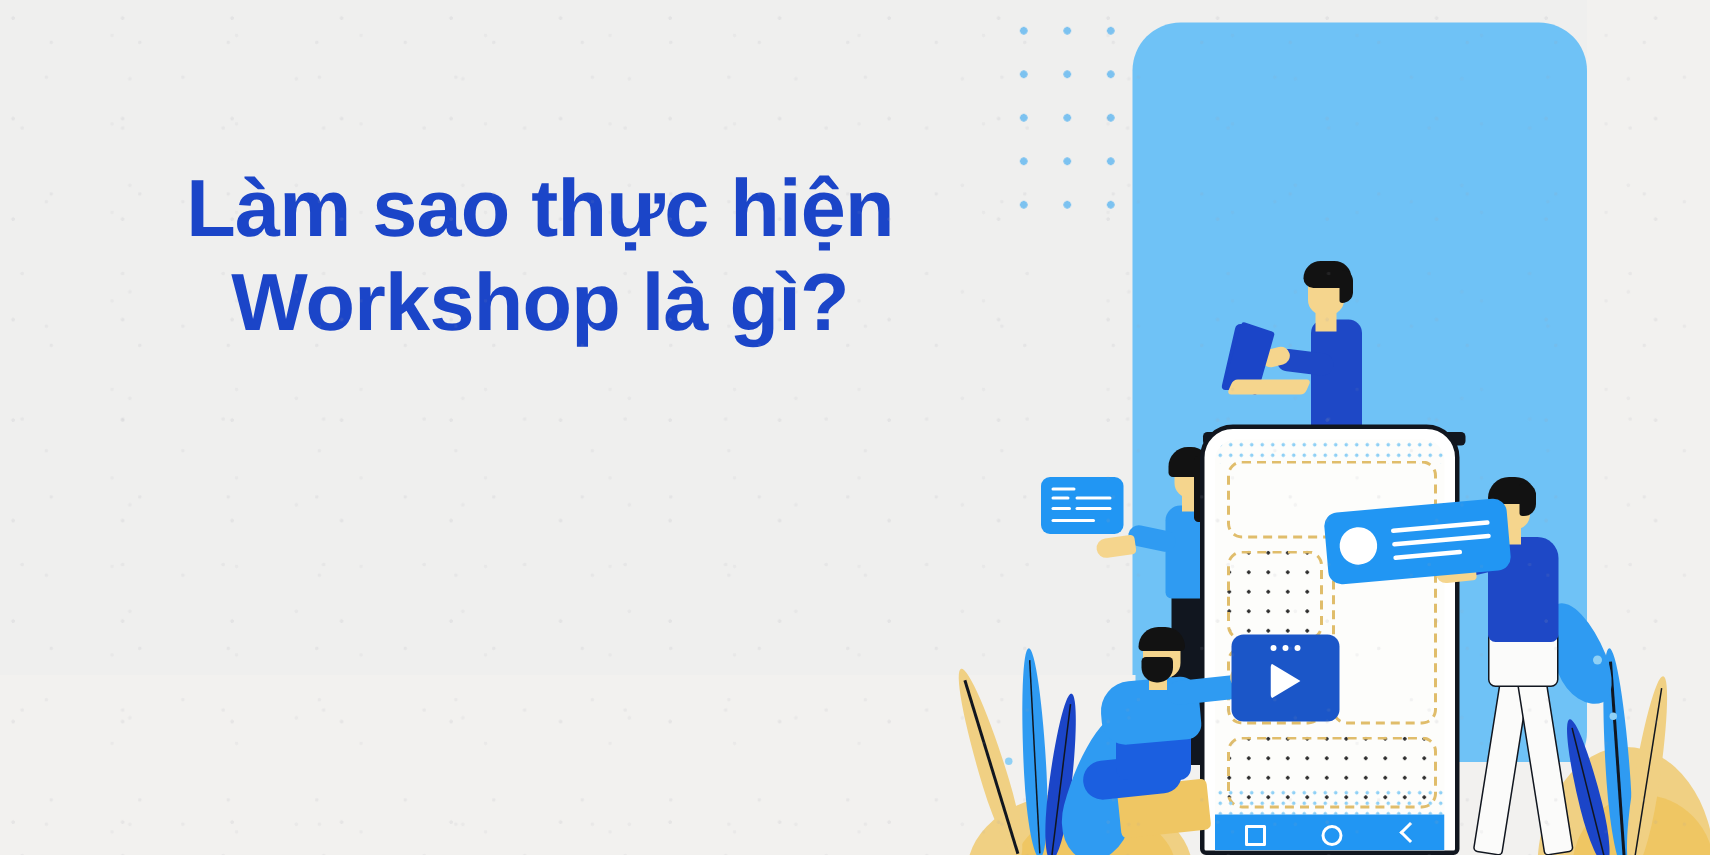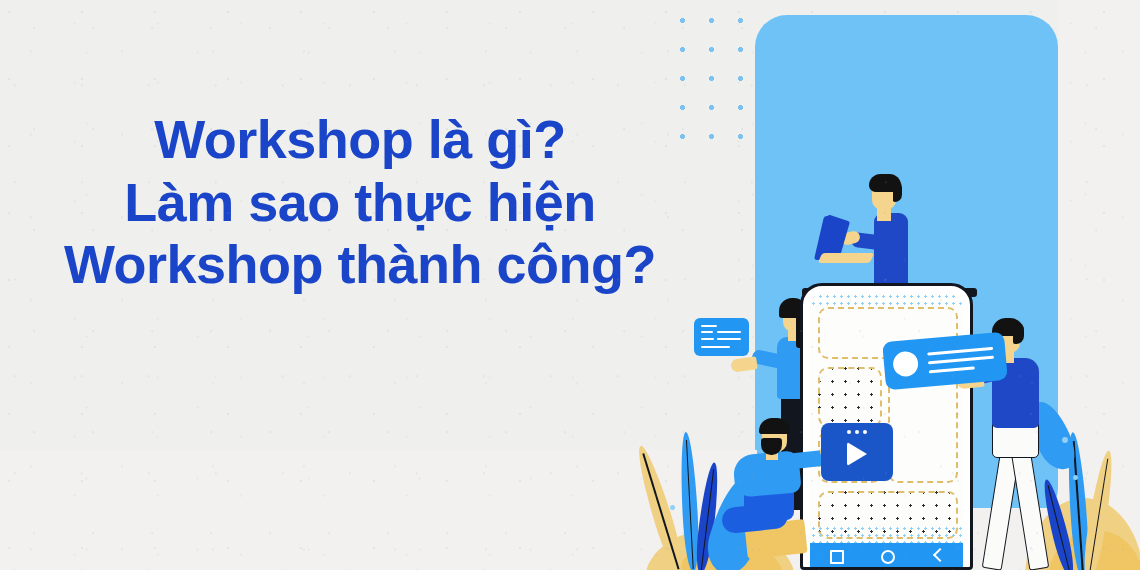--- a/index.html
+++ b/index.html
@@ -431,19 +431,18 @@
 
     <div class="skin" style="left:1001px;top:348px;width:13px;height:15px;"></div>
 
     <div class="skin" style="left:996px;top:324px;width:24px;height:29px;border-radius:10px;"></div>
 
     <div class="hair" style="left:992px;top:318px;width:32px;height:18px;border-radius:14px 14px 4px 4px;"></div>
     <div class="hair" style="left:1013px;top:322px;width:11px;height:22px;border-radius:2px 8px 8px 2px;"></div>
   </div>
 
   <div id="text-block">
+    <div class="headline">Làm sao thực hiện</div>
     <div class="headline">Workshop là gì?</div>
-    <div class="headline">Làm sao thực hiện</div>
-    <div class="headline">Workshop thành công?</div>
   </div>
 
   <div id="noise"></div>
 </div>
 
 </body></html>

